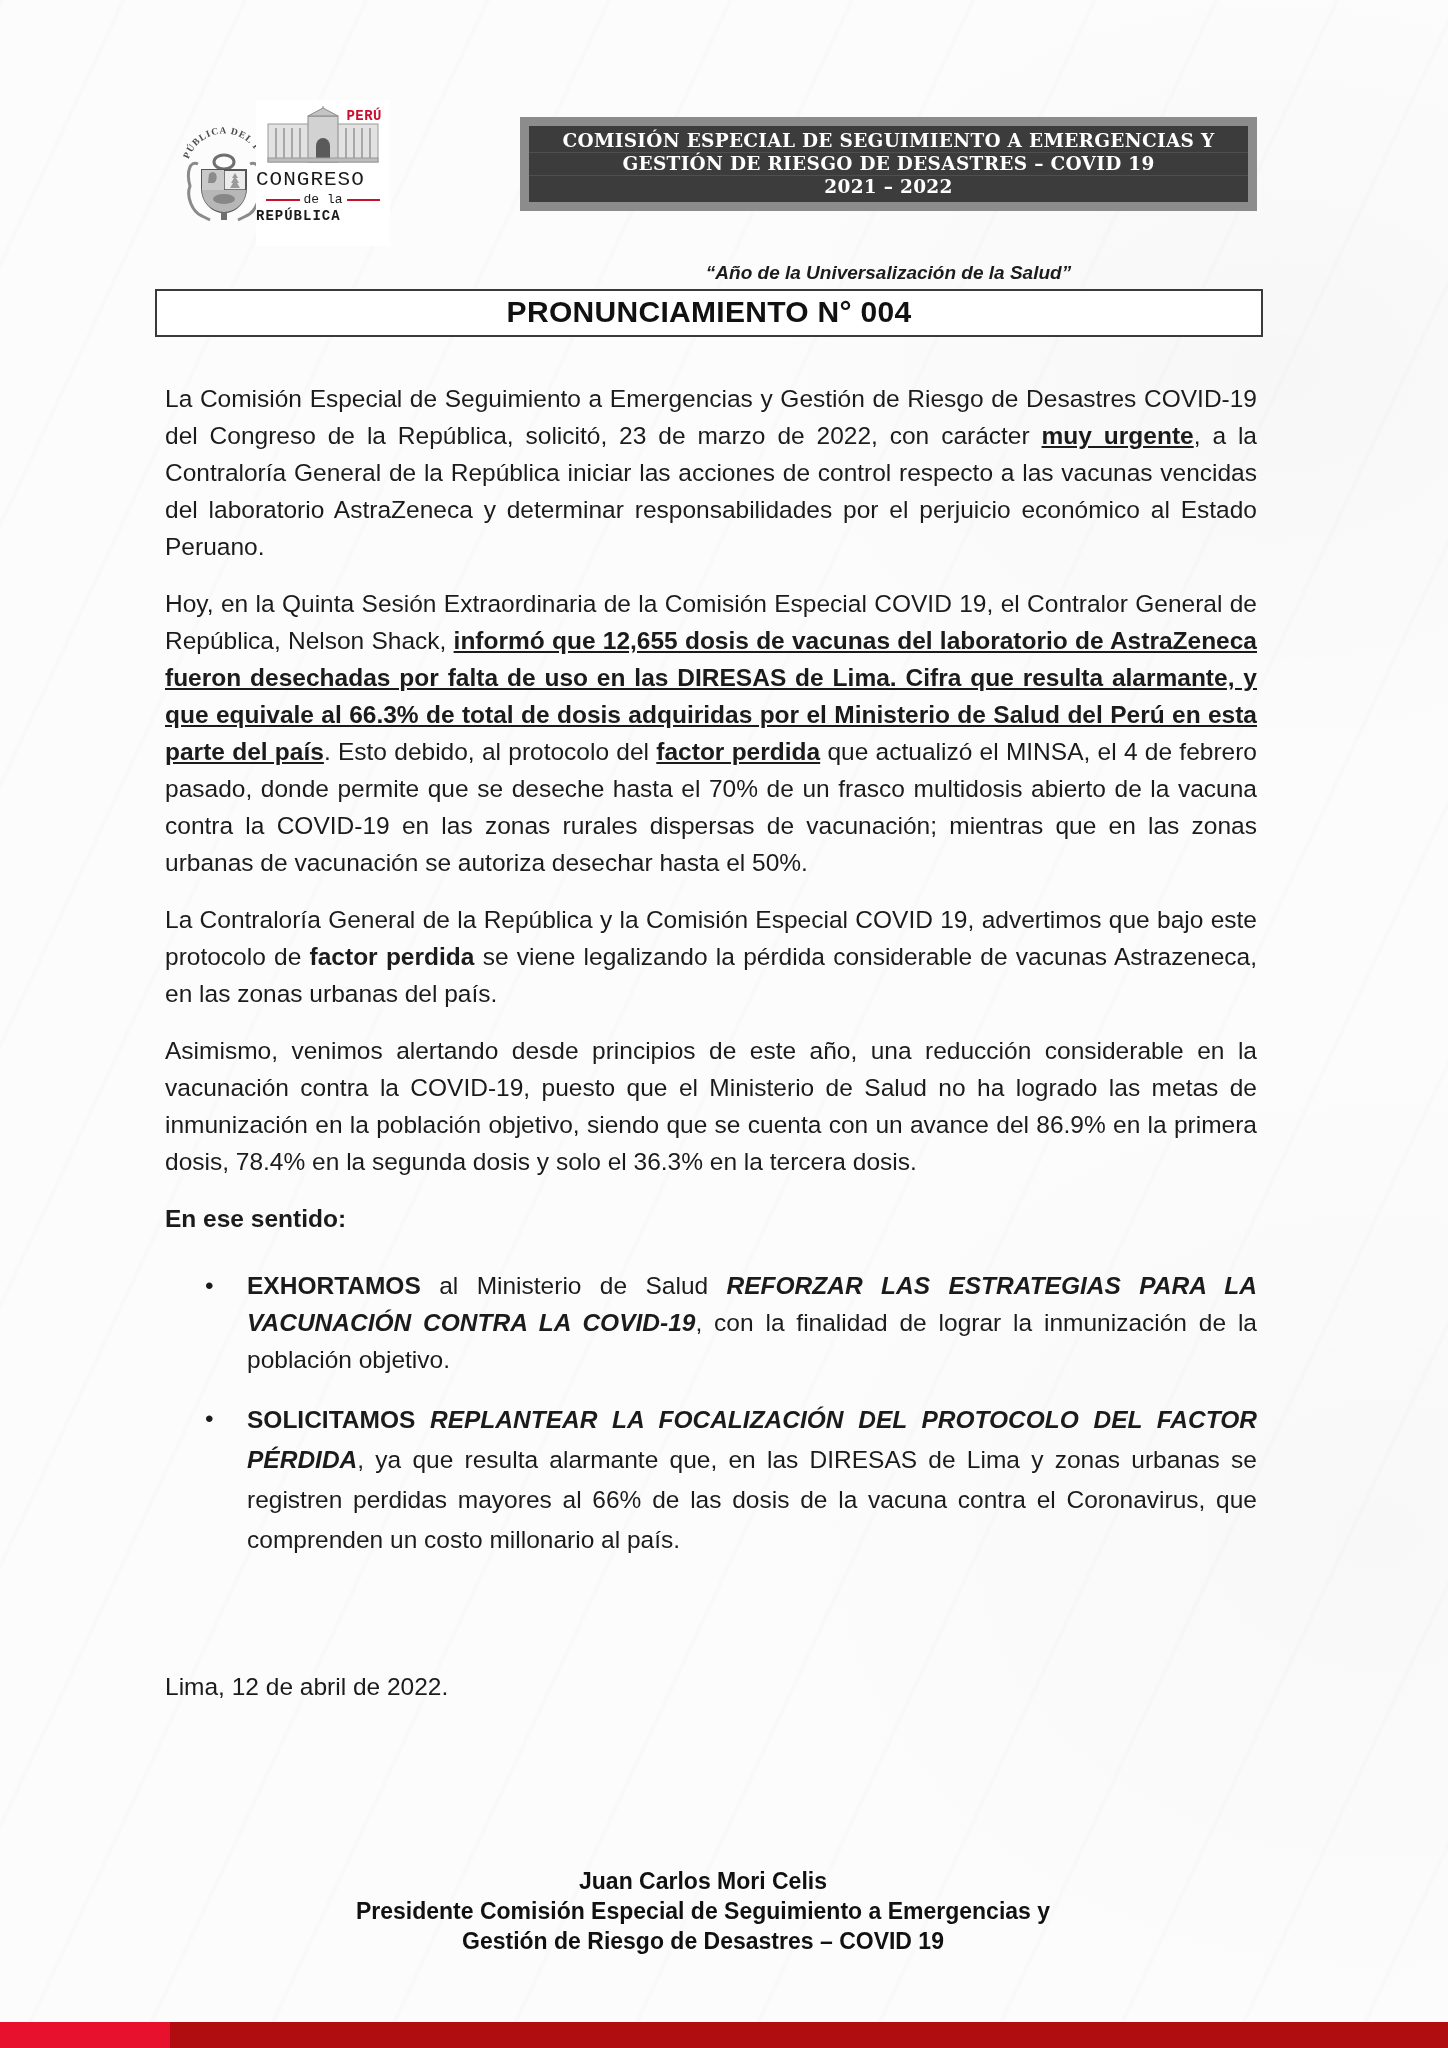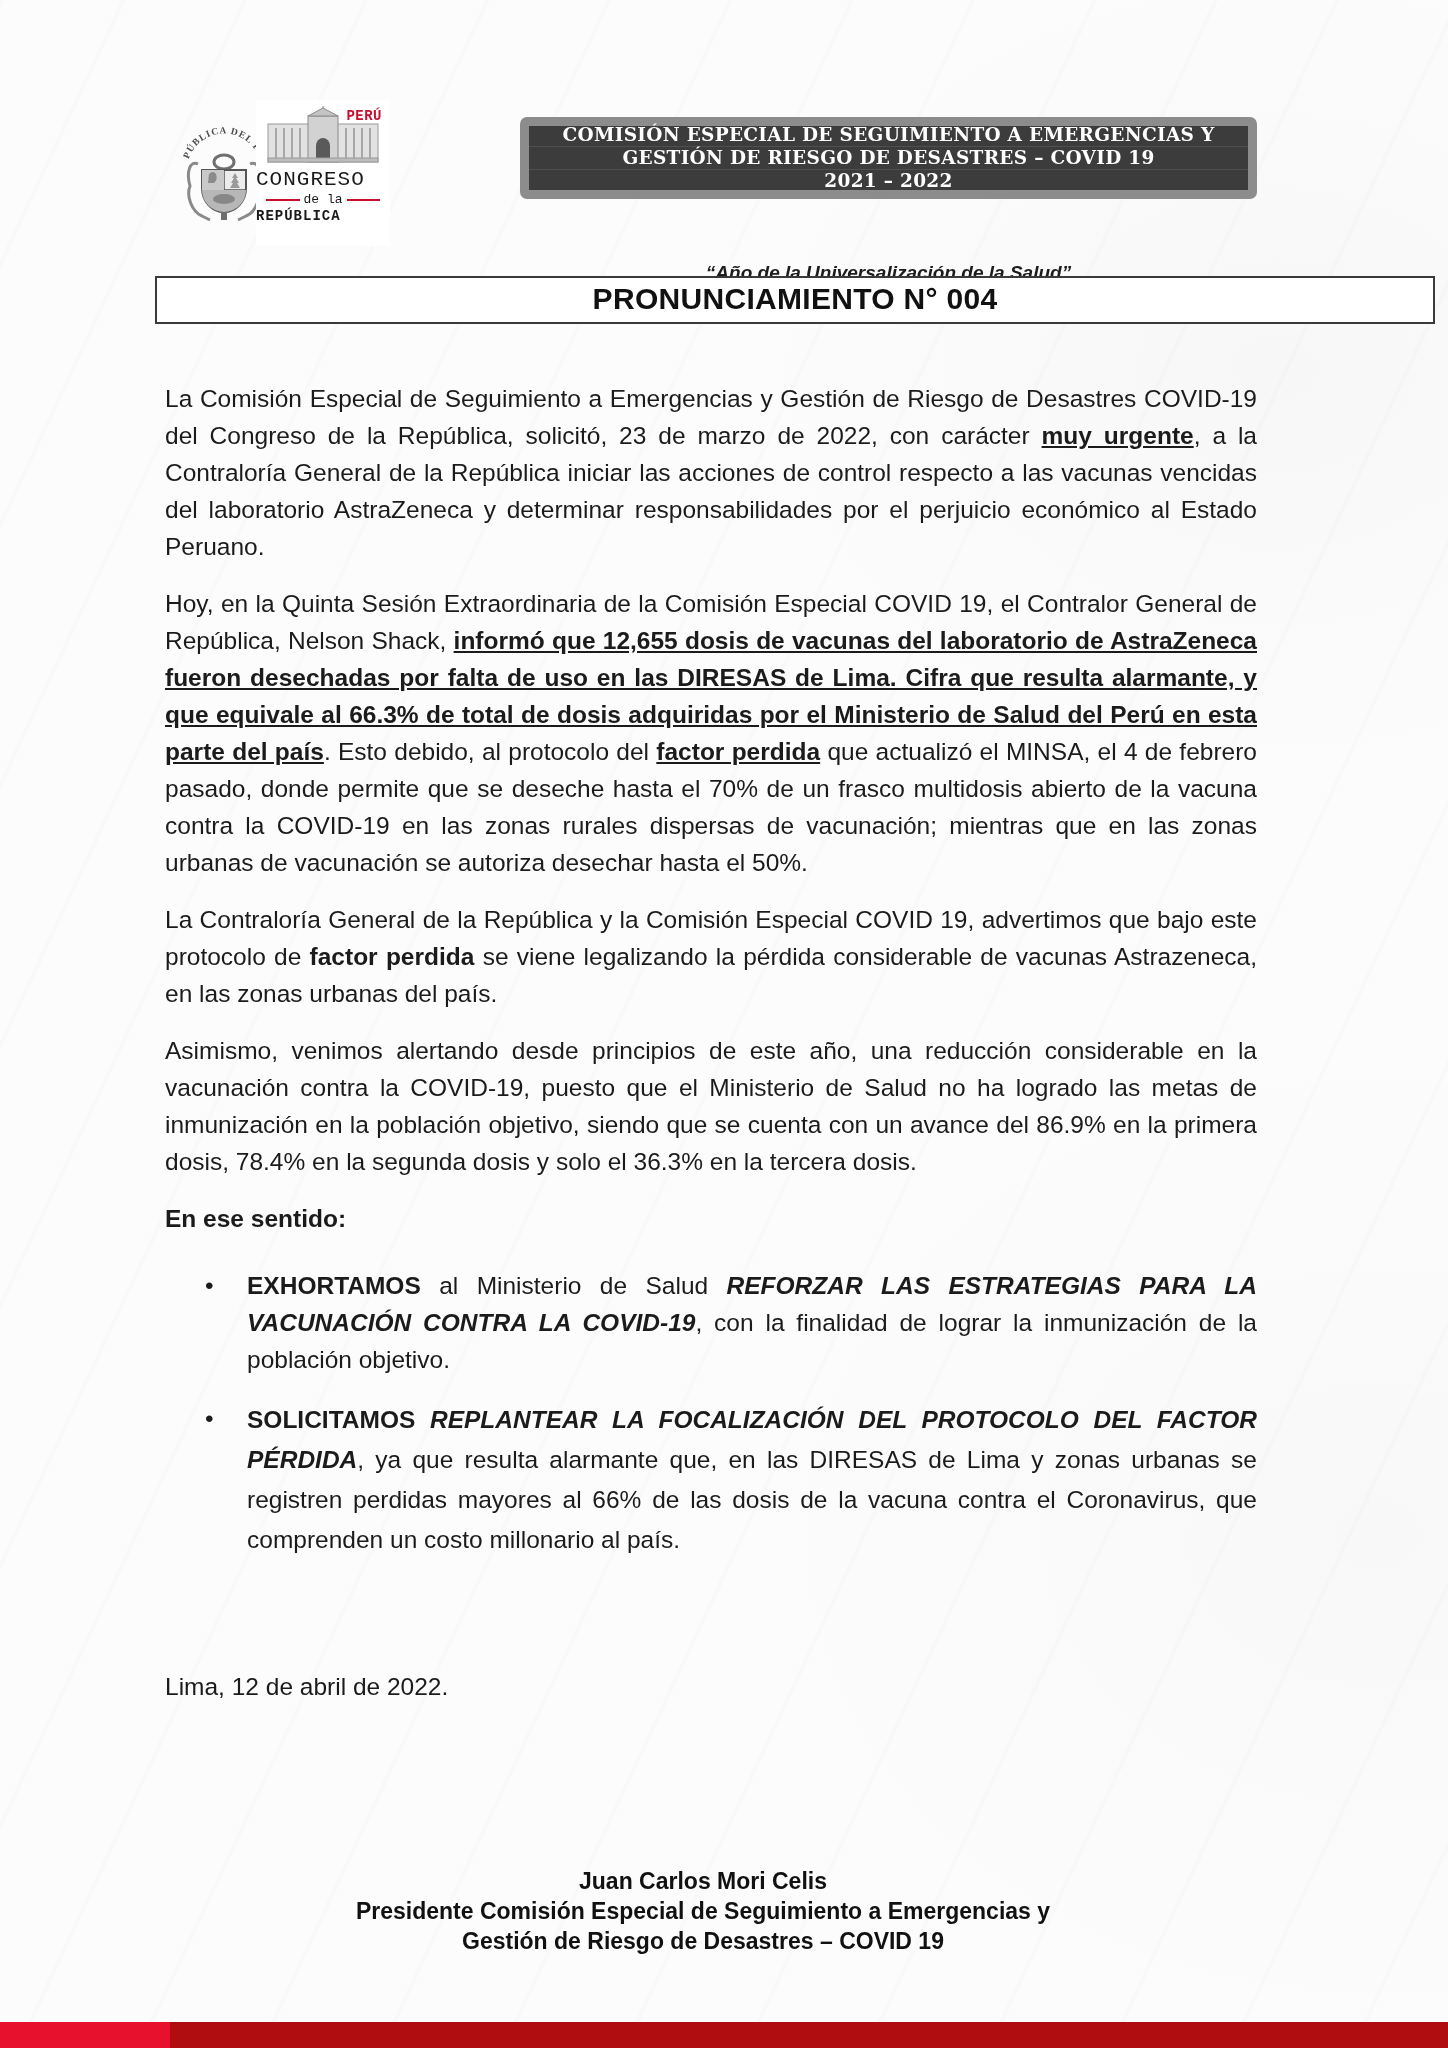--- a/index.html
+++ b/index.html
@@ -15,30 +15,30 @@
   .congress-logo{position:absolute;left:256px;top:100px;width:134px;height:146px;background:#ffffff;
     text-align:left;font-family:Liberation Mono, monospace;}
   .congress-logo .peru-tag{position:absolute;top:8px;right:8px;font-weight:bold;font-size:14px;letter-spacing:.5px;}
   .congress-logo .building{display:block;margin:6px auto 0;}
   .congress-logo .l1{font-size:21px;letter-spacing:1px;color:#1a1a1a;margin-top:2px;}
   .congress-logo .dela-row{display:flex;align-items:center;justify-content:center;margin:1px 10px;}
   .congress-logo .dela-row .rule{flex:1;height:2px;}
   .congress-logo .dela-row .dela{font-size:13px;color:#1a1a1a;padding:0 4px;}
   .congress-logo .l3{font-size:14px;font-weight:bold;letter-spacing:1px;color:#1a1a1a;}
   
-  .banner{position:absolute;left:520px;top:117px;width:737px;height:82px;box-sizing:border-box;padding:9px;border-radius:7px;}
+  .banner{position:absolute;left:520px;top:117px;width:737px;height:94px;box-sizing:border-box;padding:9px;}
   .banner-inner{width:100%;height:100%;display:flex;flex-direction:column;justify-content:center;}
   .banner-line{color:#fff;font-family:"DejaVu Serif","Liberation Serif",serif;font-weight:bold;
     font-size:18.5px;line-height:22px;text-align:center;letter-spacing:.3px;}
   .banner-line + .banner-line{border-top:1px solid rgba(255,255,255,0.10);}
   
   .quotes{position:absolute;left:520px;top:212px;width:737px;text-align:center;color:#1c1c1c;margin-top:48px;}
   .quote{font-weight:bold;font-style:italic;font-size:19px;line-height:25px;margin-bottom:5px;}
   
-  .title-box{position:absolute;left:155px;top:276px;width:1280px;box-sizing:border-box;border:2px solid #3a3a3a;
+  .title-box{position:absolute;left:155px;top:289px;width:1108px;box-sizing:border-box;border:2px solid #3a3a3a;
     background:#ffffff;text-align:center;padding:4px 0 6px;}
   .title-text{font-size:30px;font-weight:bold;color:#111;letter-spacing:.3px;}
   
   .body-col{position:absolute;left:165px;top:372px;width:1092px;color:#1b1b1b;}
   .body-col p{margin:8px 0 20px;font-size:24.5px;line-height:37px;text-align:justify;}
   .body-col p.no-justify{text-align:left;font-weight:bold;}
   .b{font-weight:bold;} .i{font-style:italic;} .u{text-decoration:underline;}
   .bullets{margin-top:30px;}
   .bullet{display:flex;padding-left:40px;margin-bottom:22px;}
   .bullet .dot{flex:none;width:42px;font-size:24.5px;line-height:37px;}

